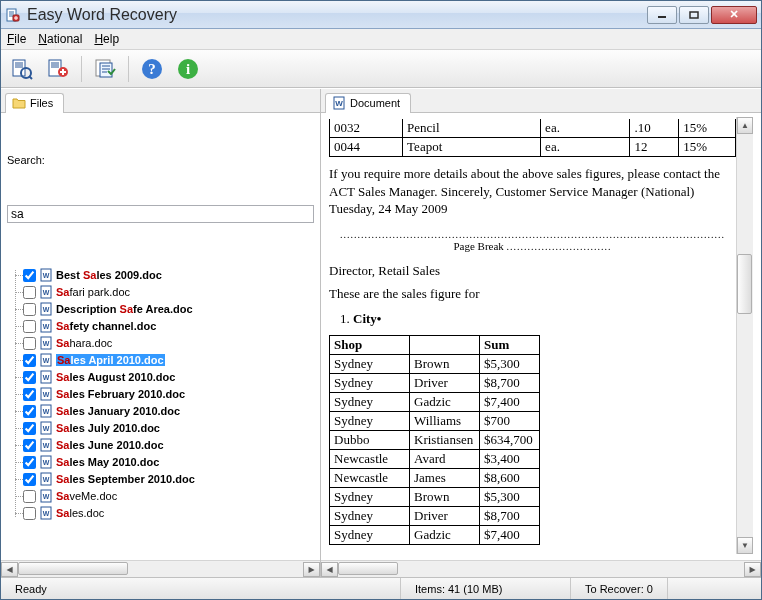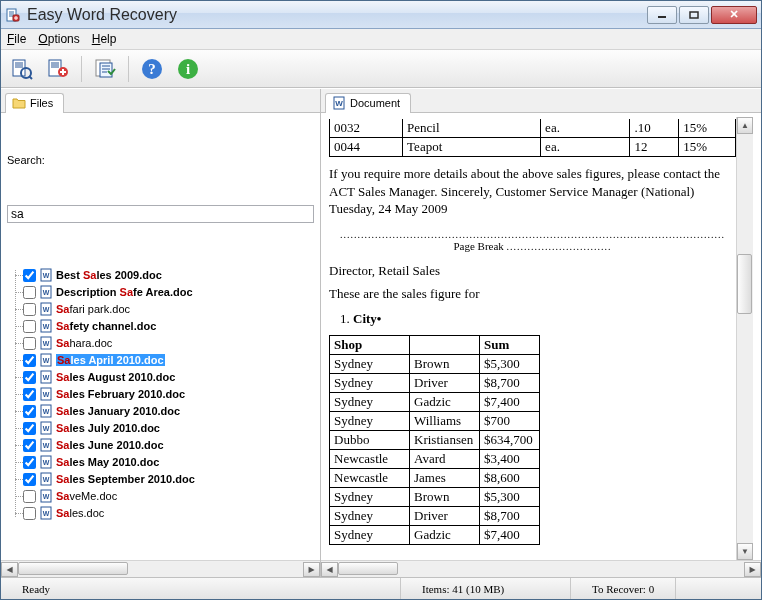--- a/index.html
+++ b/index.html
@@ -44,37 +44,37 @@
 .tree-item .label { font-size: 11px; }
 .tree-item .label b { color: #c00000; font-weight: bold; }
 .tree-item.selected .label { background: #3399ff; color: #fff; padding: 0 1px; }
 .tree-item.bold .label { font-weight: bold; }
 
 .hscroll { height: 17px; background: #f0f0f0; border-top: 1px solid #d4d4d4; position: relative; display: flex; align-items: center; }
 .hscroll .arrow { width: 17px; height: 15px; background: linear-gradient(to bottom,#fdfdfd,#dcdcdc); border: 1px solid #b0b0b0; display: flex; align-items: center; justify-content: center; font-size: 8px; color: #555; }
 .hscroll .track { flex: 1; height: 15px; background: #efefef; position: relative; }
 .hscroll .thumb { position: absolute; left: 0; top: 0; height: 13px; width: 110px; background: linear-gradient(to bottom,#fdfdfd,#dcdcdc); border: 1px solid #b0b0b0; border-radius: 2px; }
 
-.docview { flex: 1; overflow: hidden; padding: 4px 8px 0 8px; font-family: "Times New Roman", serif; font-size: 13px; color: #000; position: relative; display: flex; }
+.docview { flex: 1; overflow: hidden; padding: 4px 8px 6px 8px; font-family: "Times New Roman", serif; font-size: 13px; color: #000; position: relative; display: flex; }
 .docview-inner { flex: 1; overflow: hidden; }
 .doc-table { border-collapse: collapse; margin: 2px 0 8px 0; }
 .doc-table td, .doc-table th { border: 1px solid #000; padding: 1px 4px; font-size: 13px; text-align: left; font-weight: normal; }
 .doc-table th { font-weight: bold; }
 .doc-para { margin: 6px 0; line-height: 1.35; }
 .pagebreak { text-align: center; font-size: 11px; color: #000; margin: 10px 0; }
 .dotline { letter-spacing: 1px; color: #000; font-size: 10px; overflow: hidden; white-space: nowrap; }
 .numlist { margin: 8px 0 8px 24px; }
 .numlist li { margin-bottom: 4px; }
 .vscroll { width: 17px; background: #f0f0f0; border-left: 1px solid #d4d4d4; display: flex; flex-direction: column; }
 .vscroll .arrow { height: 17px; background: linear-gradient(to bottom,#fdfdfd,#dcdcdc); border: 1px solid #b0b0b0; display:flex;align-items:center;justify-content:center;font-size:8px;color:#555;}
 .vscroll .vtrack { flex: 1; position: relative; background:#efefef; }
 .vscroll .vthumb { position:absolute; left:0; top:120px; width:15px; height:60px; background: linear-gradient(to right,#fdfdfd,#dcdcdc); border:1px solid #b0b0b0; border-radius:2px; }
 
 .statusbar { height: 22px; background: linear-gradient(to bottom,#f8f8f8,#e4e4e4); border-top: 1px solid #c0c0c0; display: flex; align-items: center; font-size: 11px; }
-.statusbar .panel { padding: 0 21px; height: 100%; display:flex; align-items:center; border-right: 1px solid #c8c8c8; font-family: Liberation Serif, serif; }
+.statusbar .panel { padding: 0 14px; height: 100%; display:flex; align-items:center; border-right: 1px solid #c8c8c8; }
 .statusbar .panel:first-child { flex: 0 0 400px; }
 .statusbar .panel:nth-child(2) { flex: 0 0 170px; }
 
 svg { display: block; }
 </style>
 </head>
 <body>
 
 <div class="window">
 
@@ -100,21 +100,21 @@
           </svg>
         </div>
       <div class="win-btn close">
           <span class="x-icon">✕</span>
         </div>
     </div>
   </div>
 
   <div class="menubar">
     <span class="menu-item">File</span>
-    <span class="menu-item">Options</span>
+    <span class="menu-item">National</span>
     <span class="menu-item">Help</span>
   </div>
 
   <div class="toolbar">
     <div class="tb-btn">
       <svg width="24" height="24" viewBox="0 0 24 24">
           <rect x="3" y="3" width="12" height="16" fill="#fff" stroke="#2b5797"></rect>
           <path d="M5 6h8M5 8h8M5 10h8" stroke="#2b5797"></path>
           <circle cx="16" cy="16" r="5" fill="none" stroke="#2b5797" stroke-width="2"></circle>
           <path d="M19 19l3 3" stroke="#2b5797" stroke-width="2"></path>
@@ -176,39 +176,39 @@
       <div class="tree-item bold">
             <input type="checkbox" checked="" style="">
             <span class="doc-icon">
               <svg width="14" height="14" viewBox="0 0 14 14">
                 <rect x="2" y="1" width="10" height="12" fill="#fff" stroke="#2b5797"></rect>
                 <text x="7" y="10" text-anchor="middle" fill="#2b5797" font-size="7" font-weight="bold">W</text>
               </svg>
             </span>
             <span class="label">Best <b>Sa</b>les 2009.doc</span>
           </div>
+          <div class="tree-item">
+            <input type="checkbox" style="">
+            <span class="doc-icon">
+              <svg width="14" height="14" viewBox="0 0 14 14">
+                <rect x="2" y="1" width="10" height="12" fill="#fff" stroke="#2b5797"></rect>
+                <text x="7" y="10" text-anchor="middle" fill="#2b5797" font-size="7" font-weight="bold">W</text>
+              </svg>
+            </span>
+            <span class="label"><b>Sa</b>fari park.doc</span>
+          </div>
           <div class="tree-item bold">
             <input type="checkbox" style="">
             <span class="doc-icon">
               <svg width="14" height="14" viewBox="0 0 14 14">
                 <rect x="2" y="1" width="10" height="12" fill="#fff" stroke="#2b5797"></rect>
                 <text x="7" y="10" text-anchor="middle" fill="#2b5797" font-size="7" font-weight="bold">W</text>
               </svg>
             </span>
             <span class="label">Description <b>Sa</b>fe Area.doc</span>
-          </div>
-          <div class="tree-item">
-            <input type="checkbox" style="">
-            <span class="doc-icon">
-              <svg width="14" height="14" viewBox="0 0 14 14">
-                <rect x="2" y="1" width="10" height="12" fill="#fff" stroke="#2b5797"></rect>
-                <text x="7" y="10" text-anchor="middle" fill="#2b5797" font-size="7" font-weight="bold">W</text>
-              </svg>
-            </span>
-            <span class="label"><b>Sa</b>fari park.doc</span>
           </div>
           <div class="tree-item bold">
             <input type="checkbox" style="">
             <span class="doc-icon">
               <svg width="14" height="14" viewBox="0 0 14 14">
                 <rect x="2" y="1" width="10" height="12" fill="#fff" stroke="#2b5797"></rect>
                 <text x="7" y="10" text-anchor="middle" fill="#2b5797" font-size="7" font-weight="bold">W</text>
               </svg>
             </span>
             <span class="label"><b>Sa</b>fety channel.doc</span>

